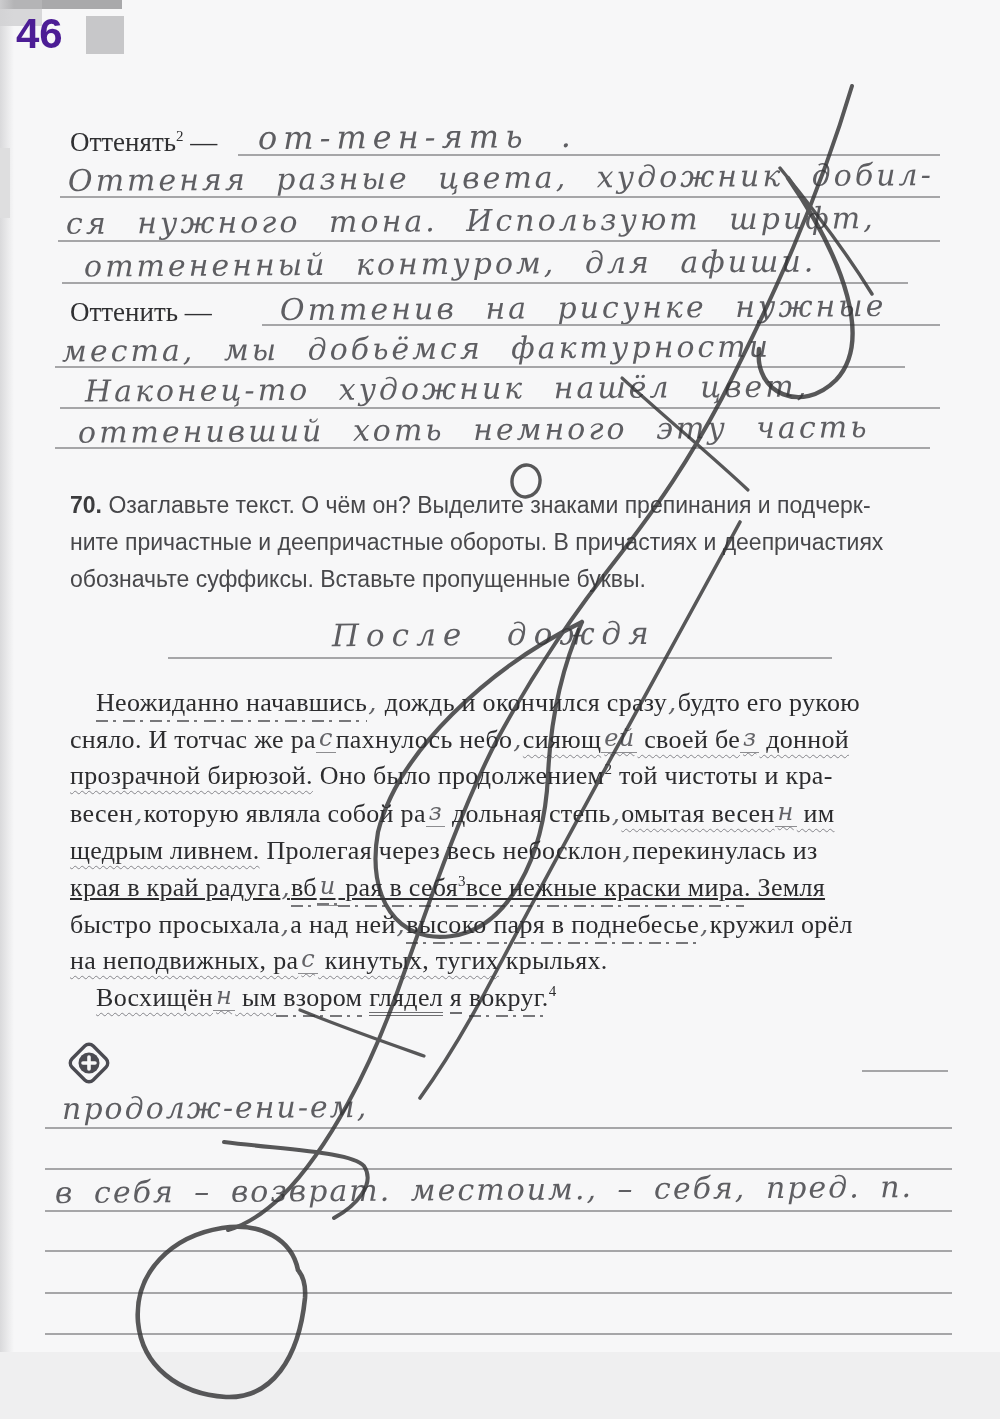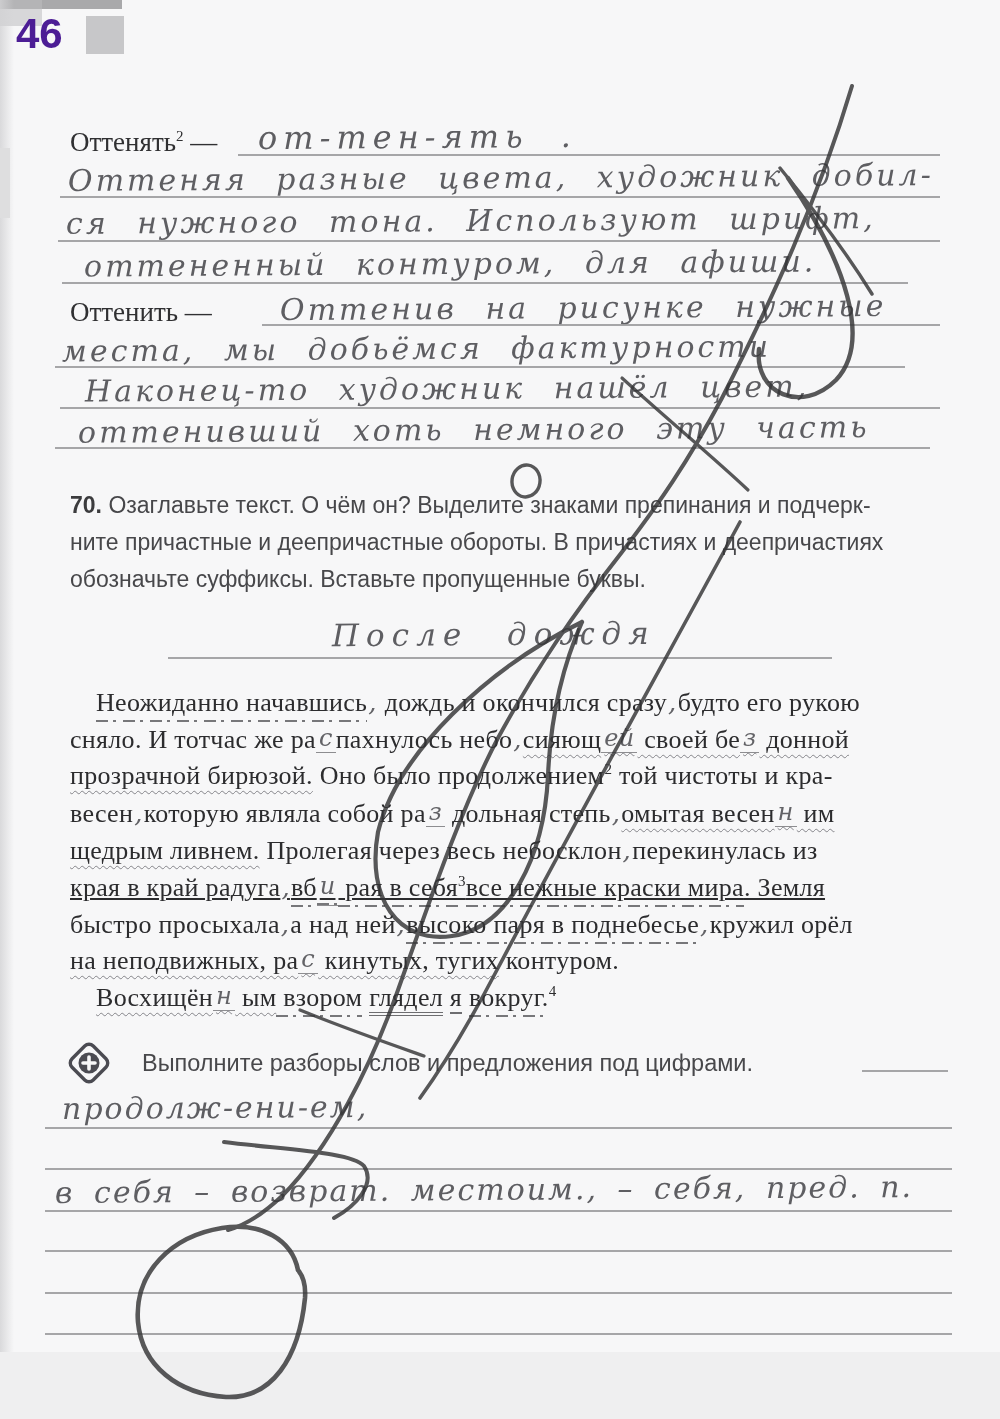--- a/index.html
+++ b/index.html
@@ -115,29 +115,28 @@
   <div class="hw hw-title" style="left:332px;top:616px;font-size:31px;">После дождя</div>
   <div class="rule" style="left:168px;top:657px;width:664px;"></div>
 
   <div class="pline" style="left:70px;top:724px;"><span>сняло. И тотчас же ра</span><span class="ins">с</span><span>пахнулось небо</span><span class="hwc">,</span><span class="u-wavy">сияющ</span><span class="ins u-wavy">ей</span><span class="u-wavy"> своей бе</span><span class="ins u-wavy">з</span><span class="u-wavy"> донной</span></div>
   <div class="pline" style="left:96px;top:687px;"><span class="u-dashdot">Неожиданно начавшись</span><span class="hwc">,</span><span> дождь и окончился сразу</span><span class="hwc">,</span><span>будто его рукою</span></div>
   <div class="pline" style="left:70px;top:761px;"><span class="u-wavy">прозрачной бирюзой.</span><span> Оно было продолжением</span><span class="sup">2</span><span> той чистоты и кра-</span></div>
   <div class="pline" style="left:70px;top:798px;"><span>весен</span><span class="hwc">,</span><span>которую являла собой ра</span><span class="ins">з</span><span> дольная степь</span><span class="hwc">,</span><span class="u-wavy">омытая весен</span><span class="ins u-wavy">н</span><span class="u-wavy"> им</span></div>
   <div class="pline" style="left:70px;top:835px;"><span class="u-wavy">щедрым ливнем.</span><span> Пролегая через весь небосклон</span><span class="hwc">,</span><span>перекинулась из</span></div>
   <div class="pline" style="left:70px;top:872px;text-decoration:underline;"><span>края в край радуга</span><span class="hwc">,</span><span class="u-dashdot">вб</span><span class="ins u-dashdot">и</span><span class="u-dashdot"> рая в себя</span><span class="sup">3</span><span class="u-dashdot">все нежные краски мира</span><span>. Земля</span></div>
   <div class="pline" style="left:70px;top:909px;"><span>быстро просыхала</span><span class="hwc">,</span><span>а над ней</span><span class="hwc">,</span><span class="u-dashdot">высоко паря в поднебесье</span><span class="hwc">,</span><span>кружил орёл</span></div>
-  <div class="pline" style="left:70px;top:946px;"><span class="u-wavy">на неподвижных, ра</span><span class="ins u-wavy">с</span><span class="u-wavy"> кинутых, тугих</span><span> контуром.</span></div>
+  <div class="pline" style="left:70px;top:946px;"><span class="u-wavy">на неподвижных, ра</span><span class="ins u-wavy">с</span><span class="u-wavy"> кинутых, тугих</span><span> крыльях.</span></div>
   <div class="pline" style="left:96px;top:983px;"><span class="u-wavy">Восхищён</span><span class="ins u-wavy">н</span><span class="u-wavy"> ым</span><span class="u-dashdot"> взором</span><span> </span><span class="u-dbl">глядел</span><span> </span><span class="u-sol">я</span><span> </span><span class="u-dashdot">вокруг.</span><span class="sup">4</span></div>
 
   <svg class="task-icon" viewBox="0 0 54 54">
     <rect x="12" y="12" width="30" height="30" rx="6" transform="rotate(45 27 27)" fill="none" stroke="#4b4b52" stroke-width="3.4"></rect>
     <circle cx="27" cy="27" r="10.5" fill="#4b4b52"></circle>
     <path d="M27 21 V33 M21 27 H33" stroke="#f7f7f8" stroke-width="3.6" stroke-linecap="round"></path>
   </svg>
-  <div class="task-label">Выполните разборы слов и предложения под цифрами.</div>
   <div class="rule" style="left:862px;top:1070px;width:86px;"></div>
 
   <div class="hw" style="left:62px;top:1090px;letter-spacing:2px;word-spacing:8px;">продолж-ени-ем,</div>
   <div class="rule" style="left:45px;top:1127px;width:907px;"></div>
   <div class="rule" style="left:45px;top:1168px;width:907px;"></div>
   <div class="hw" style="left:55px;top:1172px;letter-spacing:2px;word-spacing:8px;">в себя – возврат. местоим., – себя, пред. п.</div>
   <div class="rule" style="left:45px;top:1210px;width:907px;"></div>
   <div class="rule" style="left:45px;top:1250px;width:907px;"></div>
   <div class="rule" style="left:45px;top:1292px;width:907px;"></div>
   <div class="rule" style="left:45px;top:1333px;width:907px;"></div>

